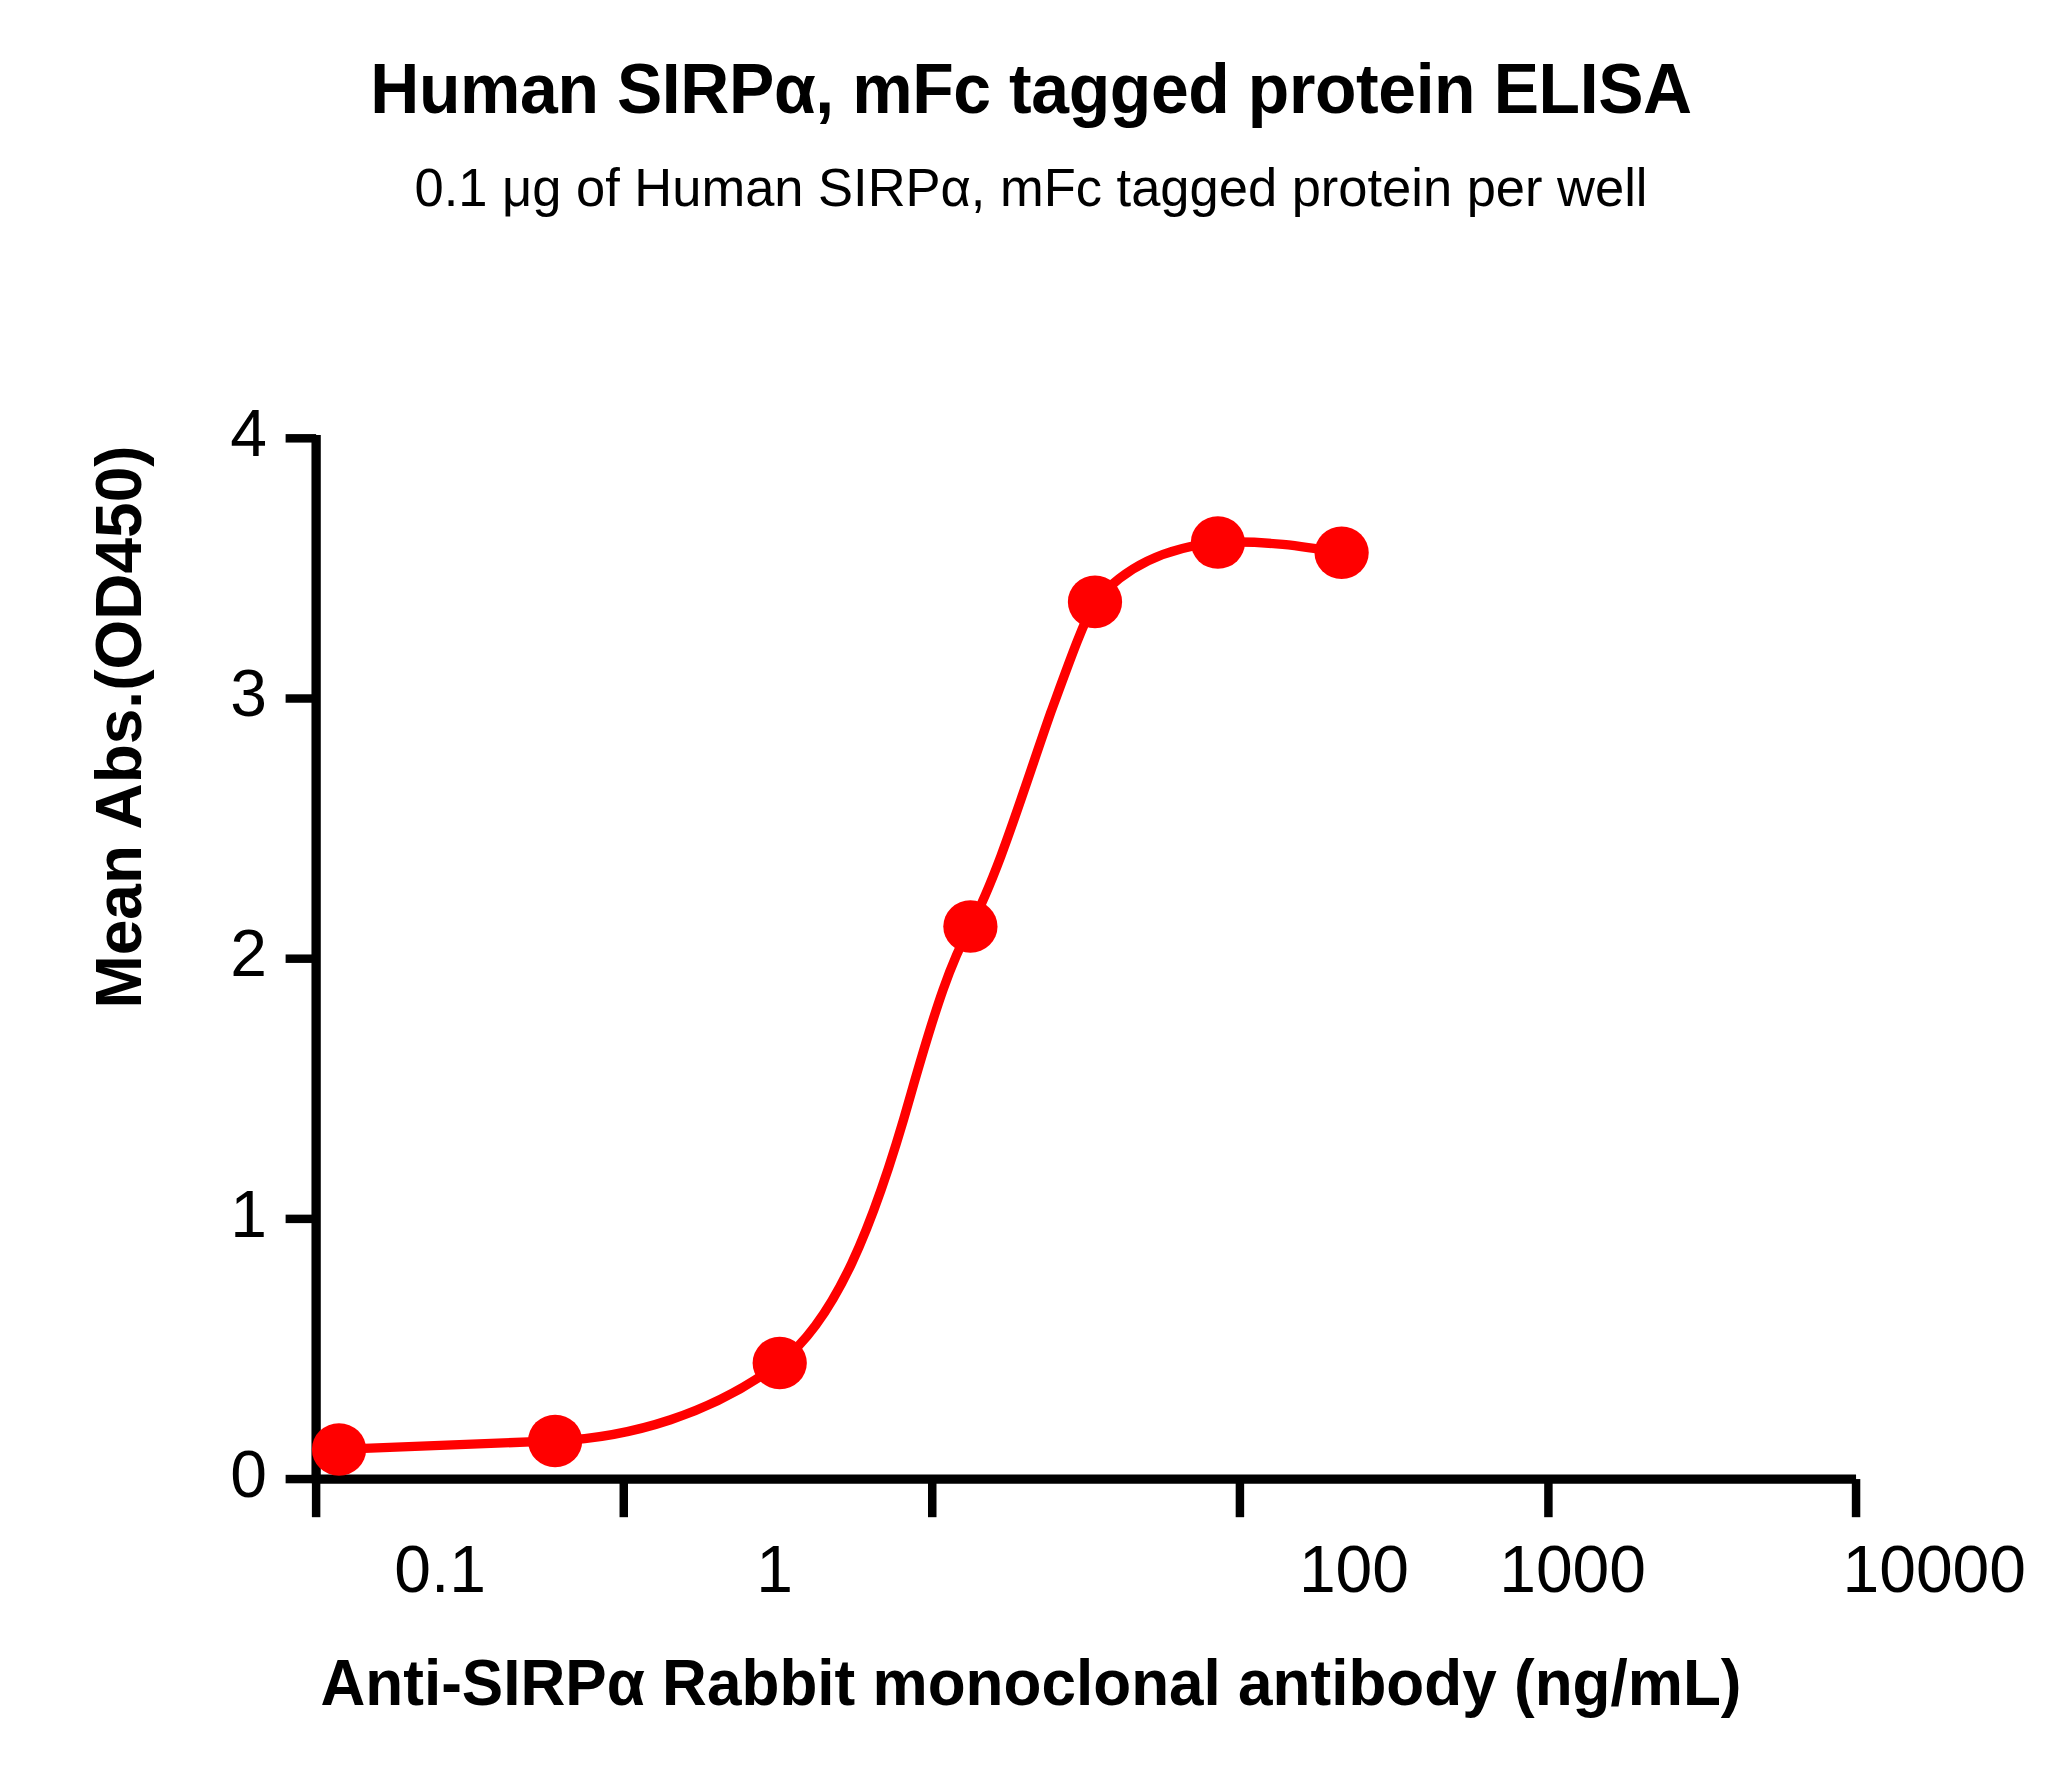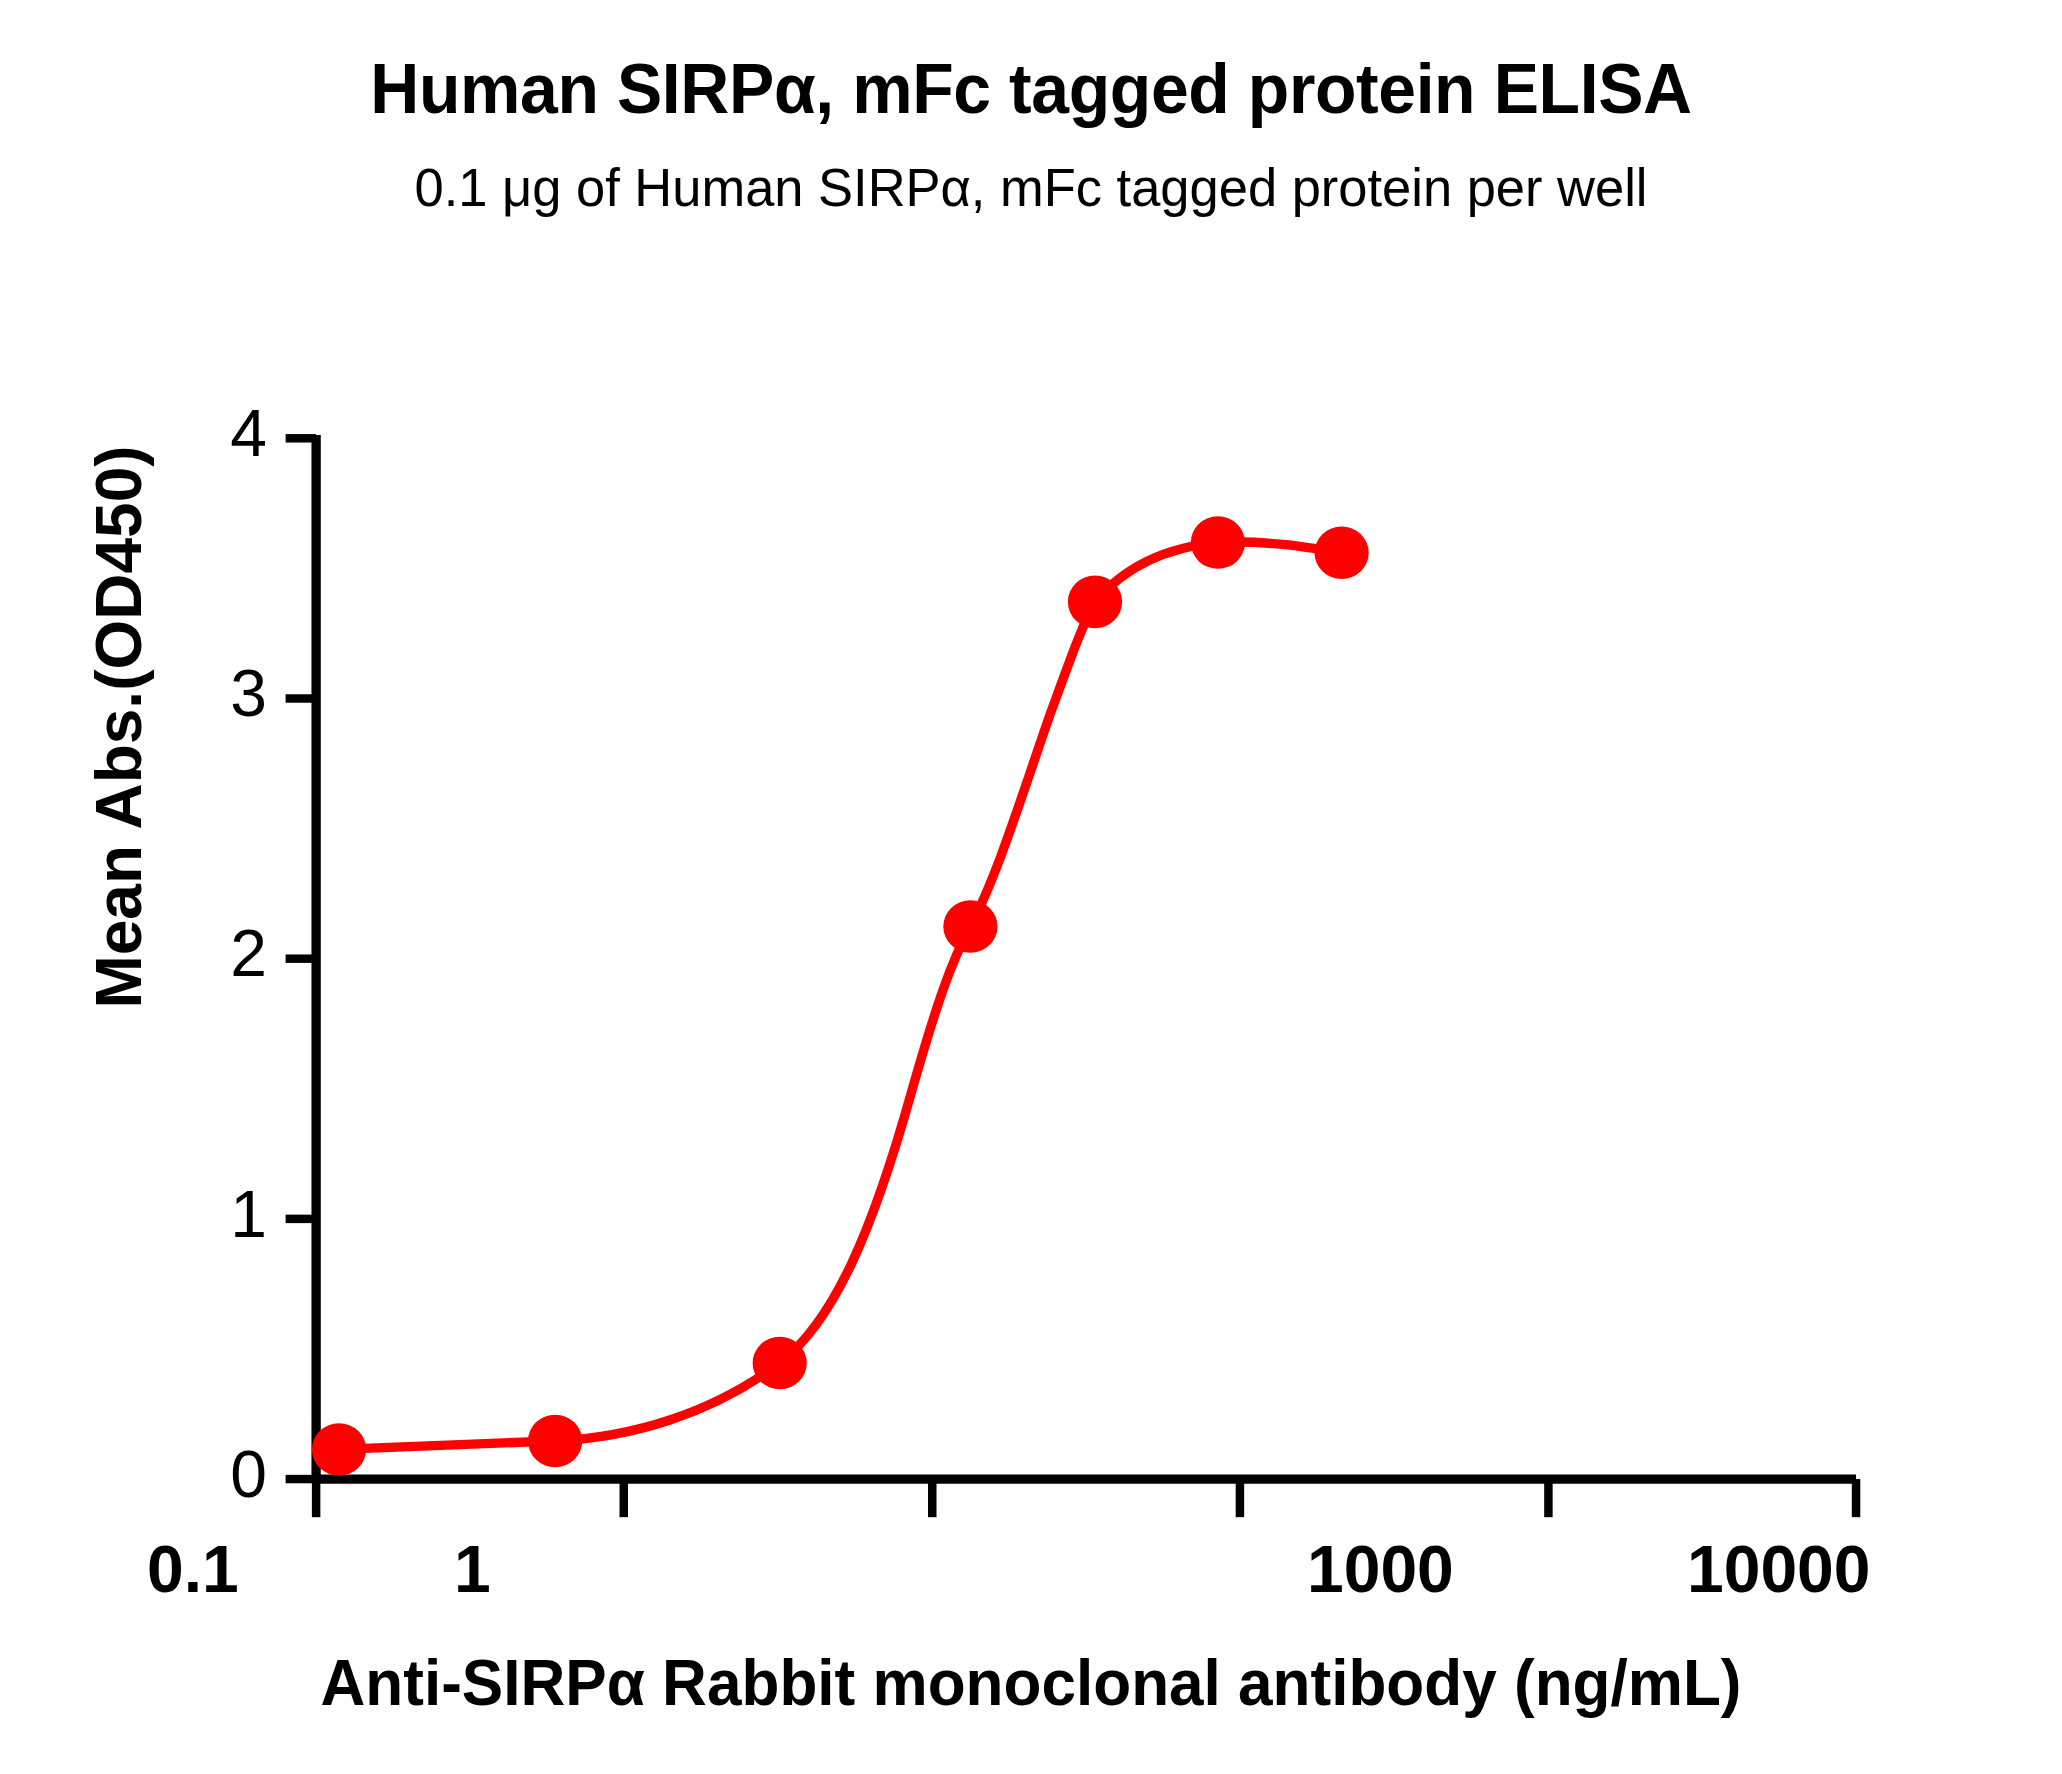--- a/index.html
+++ b/index.html
@@ -39,22 +39,22 @@
     font-size:64px;line-height:1.0;white-space:nowrap;
     transform:scaleX(0.97);transform-origin:center top;
   }
 
   .ytick{
     position:absolute;width:127px;text-align:right;
     font-family:"Liberation Sans",sans-serif;font-weight:normal;
     font-size:66px;line-height:1.0;
   }
   .xtick{
-    position:absolute;width:339px;text-align:left;
-    font-family:"Liberation Sans",sans-serif;font-weight:bold;
+    position:absolute;width:339px;text-align:right;
+    font-family:"Liberation Sans",sans-serif;font-weight:normal;
     font-size:66px;line-height:1.0;
   }
 </style>
 </head>
 <body>
 
 <div id="page">
 
   <div class="title">Human SIRPα, mFc tagged protein ELISA</div>
   <div class="subtitle">0.1 μg of Human SIRPα, mFc tagged protein per well</div>
@@ -106,20 +106,21 @@
     </svg>
 
     <div class="ytick" style="left:140px;top:400px;">4</div>
     <div class="ytick" style="left:140px;top:660px;">3</div>
     <div class="ytick" style="left:140px;top:920px;">2</div>
     <div class="ytick" style="left:140px;top:1181px;">1</div>
     <div class="ytick" style="left:140px;top:1441px;">0</div>
 
     <div class="xtick" style="left:147px;top:1536px;">0.1</div>
     <div class="xtick" style="left:454px;top:1536px;">1</div>
+    <div class="xtick" style="left:1070px;top:1536px;">100</div>
     <div class="xtick" style="left:1307px;top:1536px;">1000</div>
     <div class="xtick" style="left:1687px;top:1536px;">10000</div>
 
     <div class="ylabel">Mean Abs.(OD450)</div>
     <div class="xlabel">Anti-SIRPα Rabbit monoclonal antibody (ng/mL)</div>
 
   </div>
 </div>
 
 

